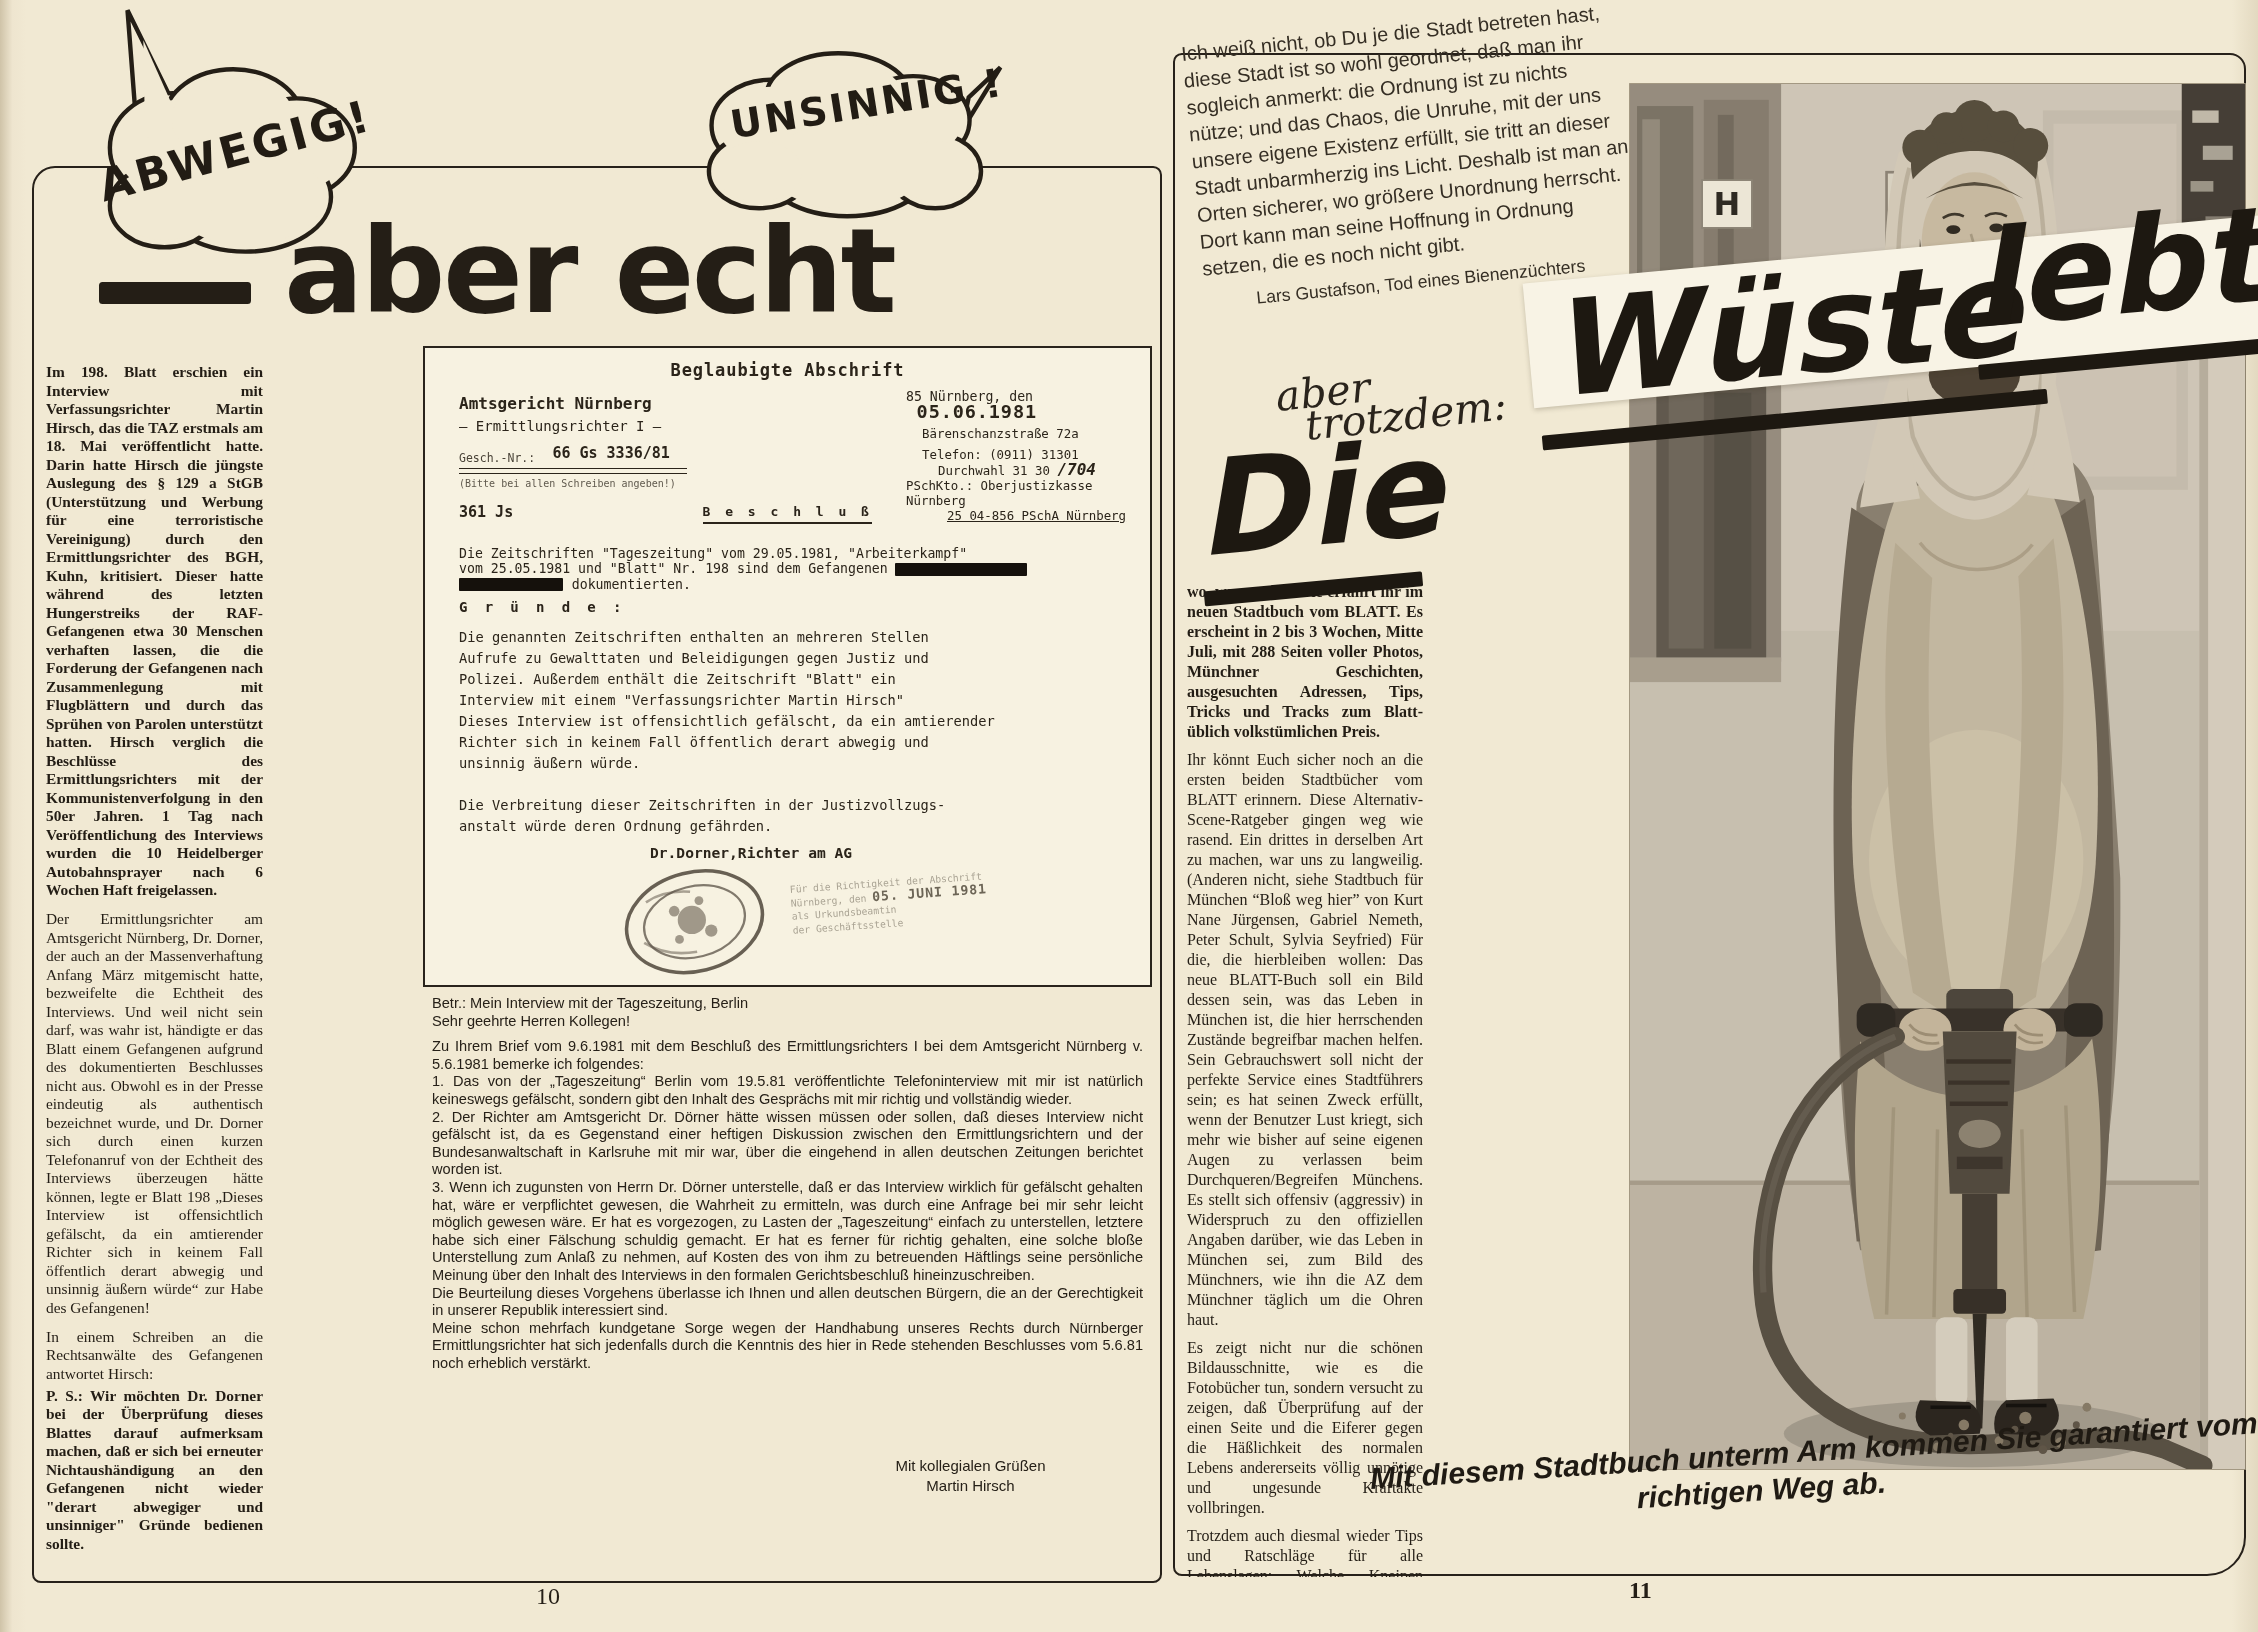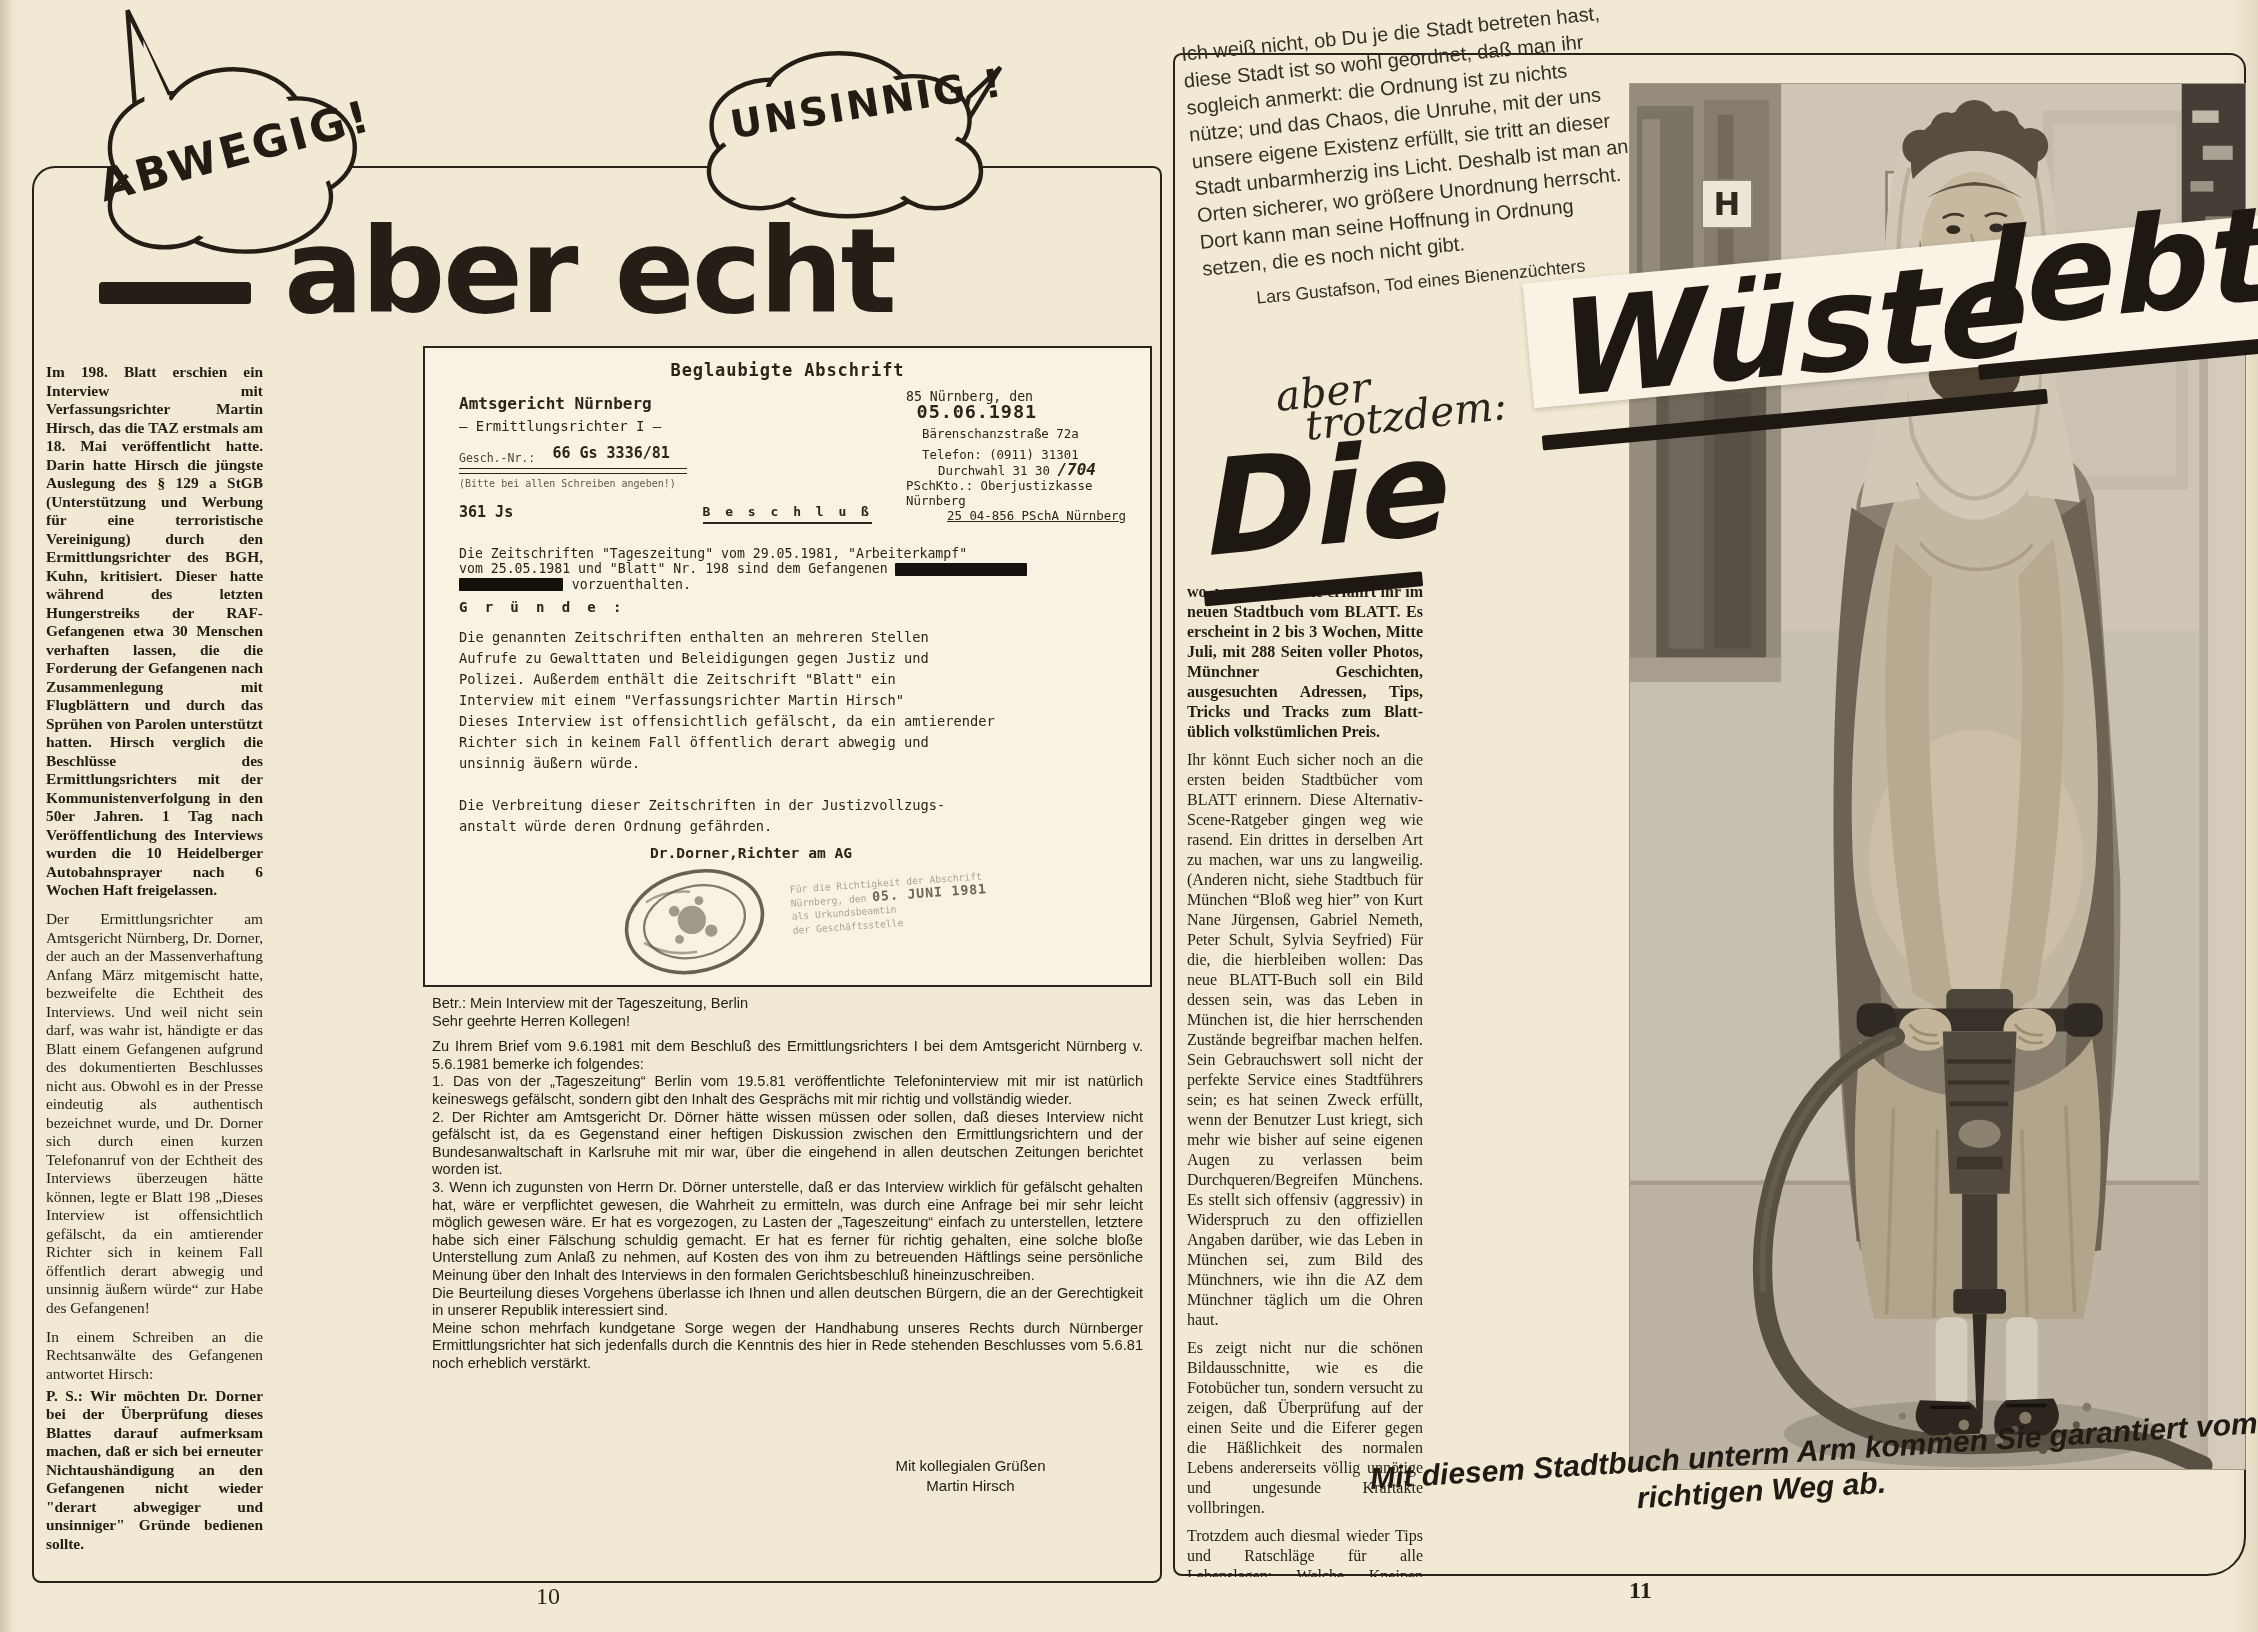--- a/index.html
+++ b/index.html
@@ -211,21 +211,21 @@
     <div class="doc-decree-wrap">
       <span class="doc-decree">B e s c h l u ß</span>
     </div>
 
     <div class="doc-order">
       <div>Die Zeitschriften "Tageszeitung" vom 29.05.1981, "Arbeiterkampf"</div>
       <div>
         <span>vom 25.05.1981 und "Blatt" Nr. 198 sind dem Gefangenen</span><span class="redact r1"></span>
       </div>
       <div>
-        <span class="redact r2"></span><span>vorzuenthalten.</span>
+        <span class="redact r2"></span><span>dokumentierten.</span>
       </div>
     </div>
 
     <div class="doc-reasons-head">G r ü n d e :</div>
     <div class="doc-reasons">Die genannten Zeitschriften enthalten an mehreren Stellen
 Aufrufe zu Gewalttaten und Beleidigungen gegen Justiz und
 Polizei. Außerdem enthält die Zeitschrift "Blatt"  ein
 Interview mit einem "Verfassungsrichter Martin Hirsch"
 Dieses Interview ist offensichtlich gefälscht, da ein amtierender
 Richter sich in keinem Fall öffentlich derart abwegig und

